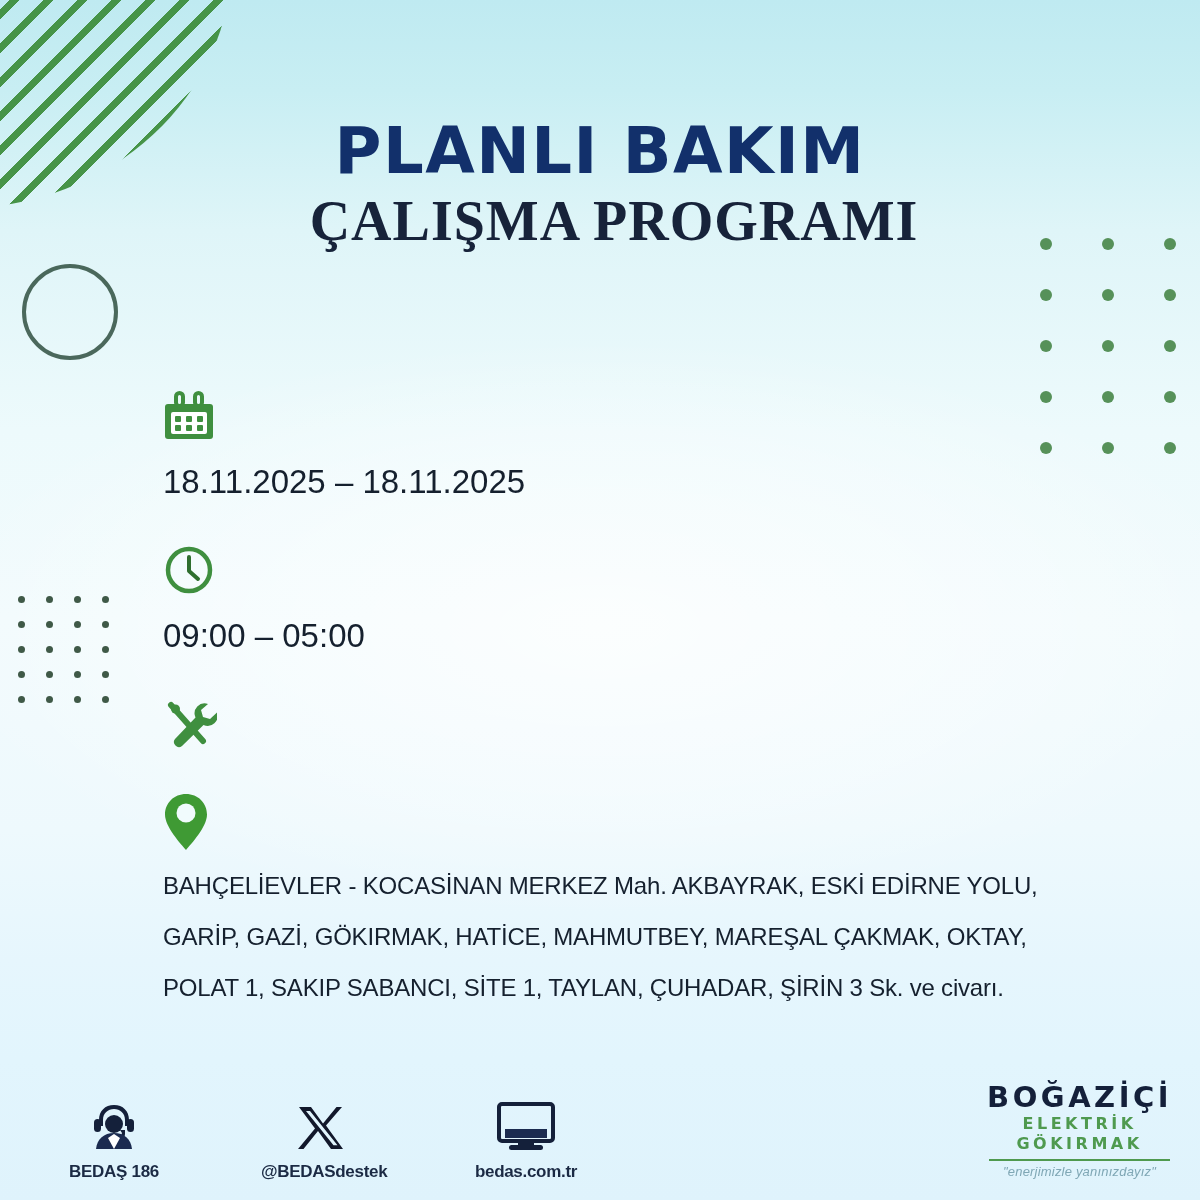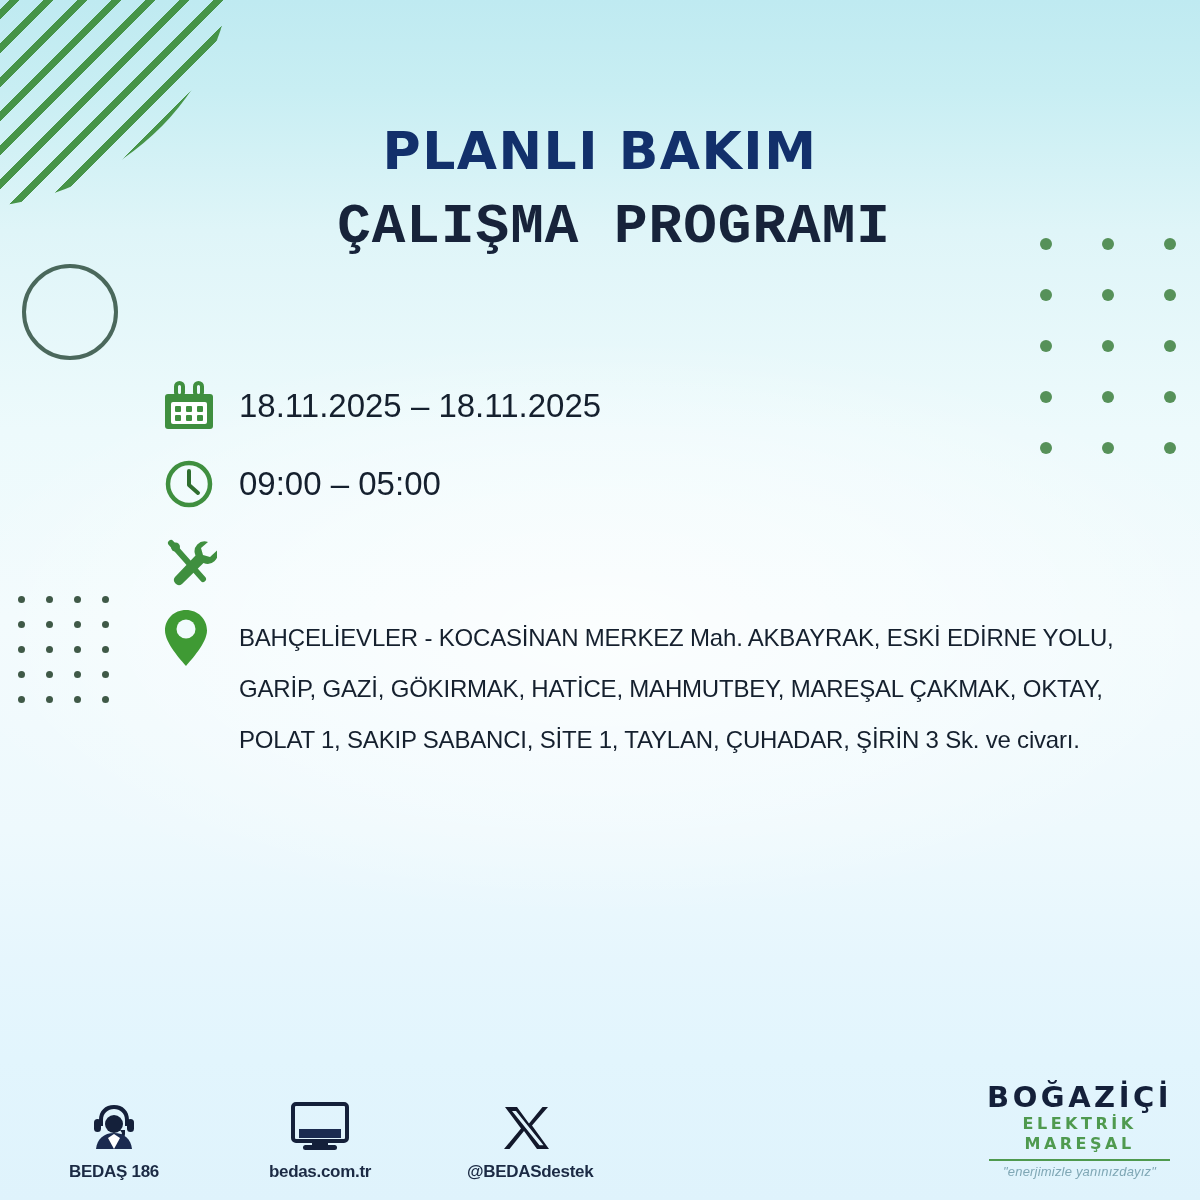--- a/index.html
+++ b/index.html
@@ -109,49 +109,49 @@
   }
 
   
   .heading {
     position: absolute;
     left: 0; right: 0;
     top: 112px;
     text-align: center;
   }
   .title-main {
-    font-size: 52px;
+    font-size: 64px;
     line-height: 78px;
     font-weight: 800;
     letter-spacing: 1.5px;
     color: #12306b;
     font-family: "DejaVu Sans", "Liberation Sans", sans-serif;
   }
   .title-sub {
     font-size: 56px;
     line-height: 62px;
     font-weight: 600;
     letter-spacing: 1px;
     color: #17233a;
-    margin-top: 6px;
-    font-family: Liberation Mono, monospace;
+    font-family: Liberation Serif, serif;
     padding-left: 28px;
   }
 
   
   .info {
     position: absolute;
     left: 163px;
     top: 378px;
     width: 990px;
   }
   .row {
     display: flex;
     align-items: flex-start;
     margin-bottom: 22px;
+    flex-direction: column;
   }
   .row .ico {
     flex: 0 0 76px;
     height: 56px;
     display: flex;
     align-items: center;
     justify-content: flex-start;
   }
   .row .txt {
     font-size: 33px;
@@ -358,43 +358,43 @@
           <circle cx="27" cy="23" r="9" fill="#14203a"></circle>
           <path d="M27 32 c-10 0 -17 6 -18 16 h36 c-1 -10 -8 -16 -18 -16 z" fill="#1b2b50"></path>
           <path d="M27 33 l-6 4 l6 11 l6 -11 z" fill="#ffffff"></path>
         </svg>
       </div>
       <div class="flabel">BEDAŞ 186</div>
     </div>
 
     <div class="fitem">
       <div class="fico">
+        <svg width="50" height="50" viewBox="0 0 50 50" aria-hidden="true">
+          <path d="M4 4 h12 l12 16.5 L41.5 4 H47 L31 22.5 L48 46 H36 L23 28 L8.5 46 H3 L20 25.5 Z
+                   M11 8 L38.5 42.2 h4 L15 8 Z" fill="#12182b"></path>
+        </svg>
+      </div>
+      <div class="flabel">@BEDASdestek</div>
+    </div>
+
+    <div class="fitem">
+      <div class="fico">
         <svg width="62" height="52" viewBox="0 0 62 52" aria-hidden="true">
           <rect x="4" y="3" width="54" height="37" rx="3" fill="none" stroke="#14203a" stroke-width="4"></rect>
           <rect x="10" y="28" width="42" height="9" fill="#1b2b50"></rect>
           <rect x="23" y="40" width="16" height="6" fill="#14203a"></rect>
           <rect x="14" y="44" width="34" height="5" rx="2.5" fill="#14203a"></rect>
         </svg>
       </div>
       <div class="flabel">bedas.com.tr</div>
     </div>
 
-    <div class="fitem">
-      <div class="fico">
-        <svg width="50" height="50" viewBox="0 0 50 50" aria-hidden="true">
-          <path d="M4 4 h12 l12 16.5 L41.5 4 H47 L31 22.5 L48 46 H36 L23 28 L8.5 46 H3 L20 25.5 Z
-                   M11 8 L38.5 42.2 h4 L15 8 Z" fill="#12182b"></path>
-        </svg>
-      </div>
-      <div class="flabel">@BEDASdestek</div>
-    </div>
-
   </div>
 
   <div class="brand">
     <div class="b1">BOĞAZİÇİ</div>
     <div class="b2">ELEKTRİK</div>
-    <div class="b3">MAREŞAL</div>
+    <div class="b3">GÖKIRMAK</div>
     <div class="rule"></div>
     <div class="tag">"enerjimizle yanınızdayız"</div>
   </div>
 
 </div>
 
 </body></html>

